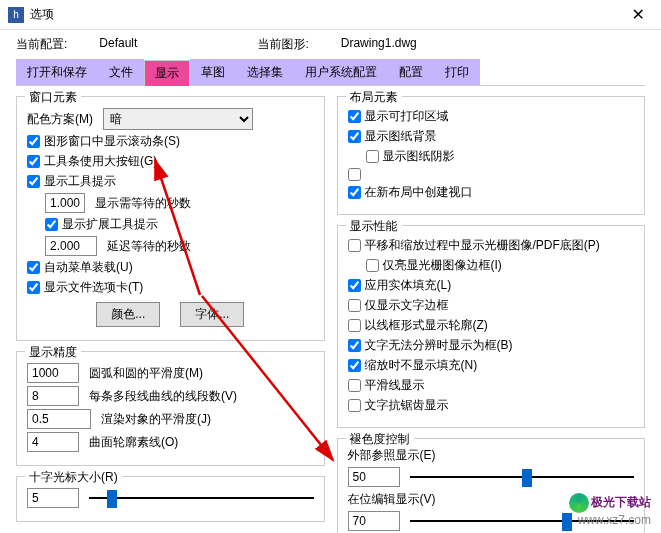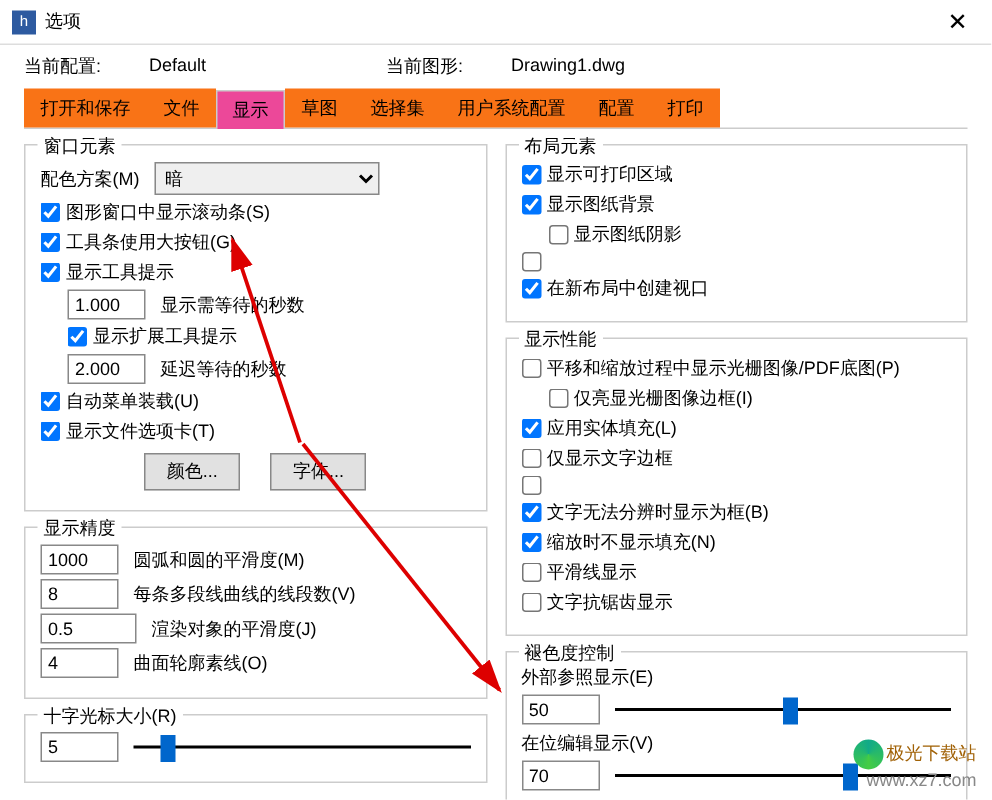--- a/index.html
+++ b/index.html
@@ -4,21 +4,21 @@
 <style>
 * { box-sizing: border-box; margin: 0; padding: 0; font-family: "Microsoft YaHei", sans-serif; font-size: 12px; }
 body { background: #fff; width: 661px; height: 533px; position: relative; }
 .titlebar { height: 30px; display: flex; align-items: center; padding: 0 8px; border-bottom: 1px solid #ddd; }
 .titlebar .icon { width: 16px; height: 16px; background: #2d5aa0; margin-right: 6px; display: flex; align-items: center; justify-content: center; color: #fff; font-size: 10px; }
 .titlebar .title { flex: 1; }
 .titlebar .close { font-size: 16px; cursor: pointer; padding: 0 8px; }
 .inforow { display: flex; padding: 6px 16px 4px; }
 .inforow span { margin-right: 8px; }
 .tabs { display: flex; border-bottom: 1px solid #ccc; margin: 2px 16px 0; }
-.tab { padding: 4px 10px; border: 1px solid transparent; border-bottom: none; cursor: pointer; background: #f97316; position: relative; }
+.tab { padding: 4px 10px; border: 1px solid transparent; border-bottom: none; cursor: pointer; background: #c4b5fd; position: relative; }
 .tab.active { border-color: #ccc; background: #ec4899; top: 1px; }
 .content { display: flex; padding: 10px 16px 6px; gap: 12px; }
 .col { flex: 1; }
 .group { border: 1px solid #ccc; padding: 8px 10px 10px; margin-bottom: 10px; position: relative; }
 .group .legend { position: absolute; top: -8px; left: 8px; background: #fff; padding: 0 4px; }
 .row { display: flex; align-items: center; margin: 3px 0; gap: 4px; }
 .row.indent1 { margin-left: 18px; }
 input[type=checkbox] { width: 13px; height: 13px; }
 input[type=text] { border: 1px solid #888; padding: 2px 4px; height: 20px; }
 select { border: 1px solid #888; padding: 2px; height: 22px; }
@@ -73,21 +73,21 @@
         </div>
       <div class="row">
           <input type="checkbox" checked="" style="">
           <span>工具条使用大按钮(G)</span>
         </div>
       <div class="row">
           <input type="checkbox" checked="" style="">
           <span>显示工具提示</span>
         </div>
       <div class="row indent1">
-          <input type="text" style="width: 52px;" value="1.000">
+          <input type="text" style="width: 40px;" value="1.000">
           <span style="margin-left:6px">显示需等待的秒数</span>
         </div>
       <div class="row indent1">
           <input type="checkbox" checked="" style="">
           <span>显示扩展工具提示</span>
         </div>
       <div class="row indent1">
           <input type="text" style="width: 52px;" value="2.000">
           <span style="margin-left:6px">延迟等待的秒数</span>
         </div>
@@ -174,20 +174,21 @@
       <div class="row">
           <input type="checkbox" checked="" style="">
           <span>应用实体填充(L)</span>
         </div>
       <div class="row">
           <input type="checkbox" style="">
           <span>仅显示文字边框</span>
         </div>
       <div class="row">
           <input type="checkbox" style="">
+          <span>以线框形式显示轮廓(Z)</span>
         </div>
       <div class="row">
           <input type="checkbox" checked="" style="">
           <span>文字无法分辨时显示为框(B)</span>
         </div>
       <div class="row">
           <input type="checkbox" checked="" style="">
           <span>缩放时不显示填充(N)</span>
         </div>
       <div class="row">
@@ -226,15 +227,15 @@
   <defs>
       <marker id="ah" markerWidth="10" markerHeight="10" refX="8" refY="3" orient="auto">
         <path d="M0,0 L0,6 L9,3 z" fill="#d00"></path>
       </marker>
     </defs>
   <line x1="200" y1="295" x2="155" y2="160" stroke="#d00" stroke-width="2.5" marker-end="url(#ah)"></line>
   <line x1="202" y1="296" x2="333" y2="460" stroke="#d00" stroke-width="2.5" marker-end="url(#ah)"></line>
 </svg>
 
 <div class="wm">
-  <span class="logo"></span><span style="color:#a16207;font-weight:normal">极光下载站</span><br>
+  <span class="logo"></span><span style="color:#701a75;font-weight:bold">极光下载站</span><br>
   <span>www.xz7.com</span>
 </div>
 
 </body></html>

